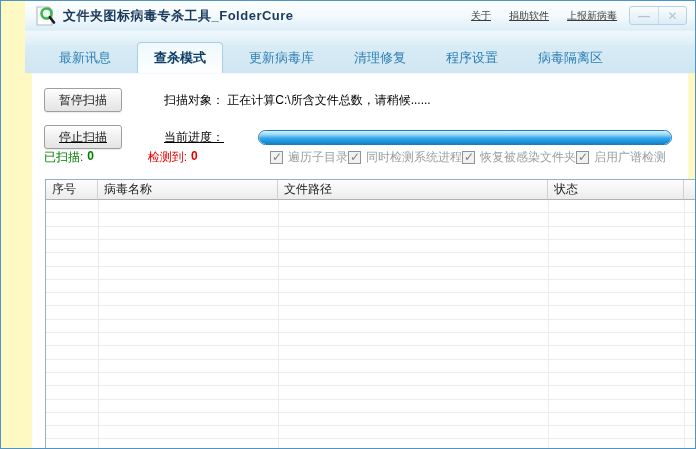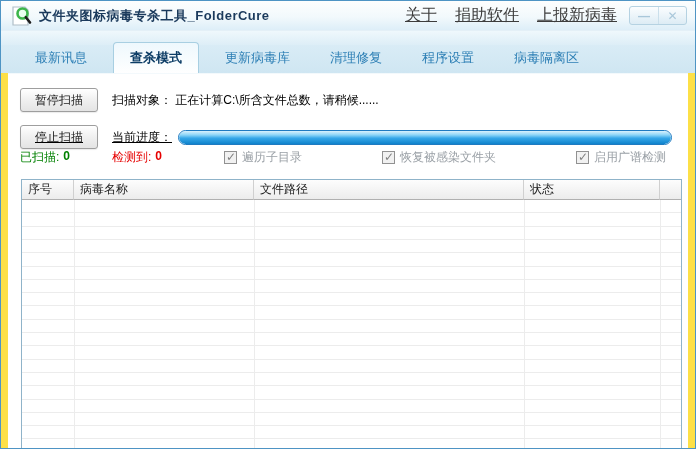--- a/index.html
+++ b/index.html
@@ -1,33 +1,33 @@
 <!DOCTYPE html>
 <html><head>
 <meta charset="utf-8">
 <style>
   * { margin:0; padding:0; box-sizing:border-box; }
   html,body { width:696px; height:449px; }
   body { font-family:"Liberation Sans","DejaVu Sans",sans-serif; font-size:12px; }
 
   .window{
     width:696px; height:449px; display:flex; flex-direction:column;
-    background:#fde047; border:1px solid #4e94c4; overflow:hidden;
+    background:#fef9c3; border:1px solid #4e94c4; overflow:hidden;padding-left:24px;
   }
 
   
   .titlebar{
     height:30px; flex:0 0 30px; display:flex; align-items:center;
     background:linear-gradient(180deg,#fdfefe 0%,#f2f9fc 55%,#ddeef8 100%);
     border-bottom:1px solid #e4f0f7; padding:0 8px; position:relative;
   }
   .app-icon{ width:24px; height:24px; margin-right:6px; flex:0 0 24px; }
   .app-title{ font-size:13px; font-weight:bold; color:#1b3a5c; letter-spacing:.5px; }
   .titlebar-links{ margin-left:auto; display:flex; align-items:center; gap:18px; margin-right:12px; }
-  .tb-link{ color:#3d3d3d; text-decoration:underline; cursor:pointer; font-size:16px; }
+  .tb-link{ color:#3d3d3d; text-decoration:underline; cursor:pointer; font-size:10px; }
   .win-controls{
     display:flex; height:19px; border:1px solid #b5d2e2; border-radius:3px;
     background:linear-gradient(180deg,#fbfdfe,#ddecf5); overflow:hidden;
   }
   .win-btn{
     width:28px; display:flex; align-items:center; justify-content:center;
     color:#a9c7da; font-weight:bold; font-size:12px; cursor:pointer;
   }
   .win-btn + .win-btn{ border-left:1px solid #cadfeb; }
 
@@ -45,21 +45,21 @@
     background:linear-gradient(180deg,#eef8fd,#ffffff);
     border:1px solid #a8cfe2; border-bottom:none; border-radius:4px 4px 0 0;
     font-weight:bold; color:#0d3d66; padding:6px 16px 7px; margin-bottom:-1px;
   }
 
   
   .content{
     flex:1; background:#fff; margin:0 7px; border-top:1px solid #f3f9fc;
     padding:14px 8px 0 5px; display:flex; flex-direction:column; position:relative;
   }
-  .row{ display:flex; align-items:center; }
+  .row{ display:flex; align-items:center;gap:28px; }
   .btn{
     width:78px; height:24px; flex:0 0 78px; margin-left:7px;
     border:1px solid #9e9e9e; border-radius:3px; cursor:pointer;
     background:linear-gradient(180deg,#ffffff,#f1f1f1 45%,#e4e4e4);
     box-shadow:0 1px 1px rgba(0,0,0,.08); font-size:12px; color:#1c1c1c;
     font-family:inherit;
   }
   .scan-text{ margin-left:14px; color:#000; }
   .row2{ margin-top:13px;text-decoration:underline; }
   .progress-label{ margin-left:14px; color:#000; flex:0 0 auto; }
@@ -178,20 +178,24 @@
         <span>检测到:</span>
         <b>0</b>
       </span>
       <div class="opts">
         <label class="opt">
           <span class="cb"></span>
           <span>遍历子目录</span>
         </label>
         <label class="opt">
           <span class="cb"></span>
+          <span>同时检测系统进程</span>
+        </label>
+        <label class="opt">
+          <span class="cb"></span>
           <span>恢复被感染文件夹</span>
         </label>
         <label class="opt">
           <span class="cb"></span>
           <span>启用广谱检测</span>
         </label>
       </div>
     </div>
 
     <div class="table">

